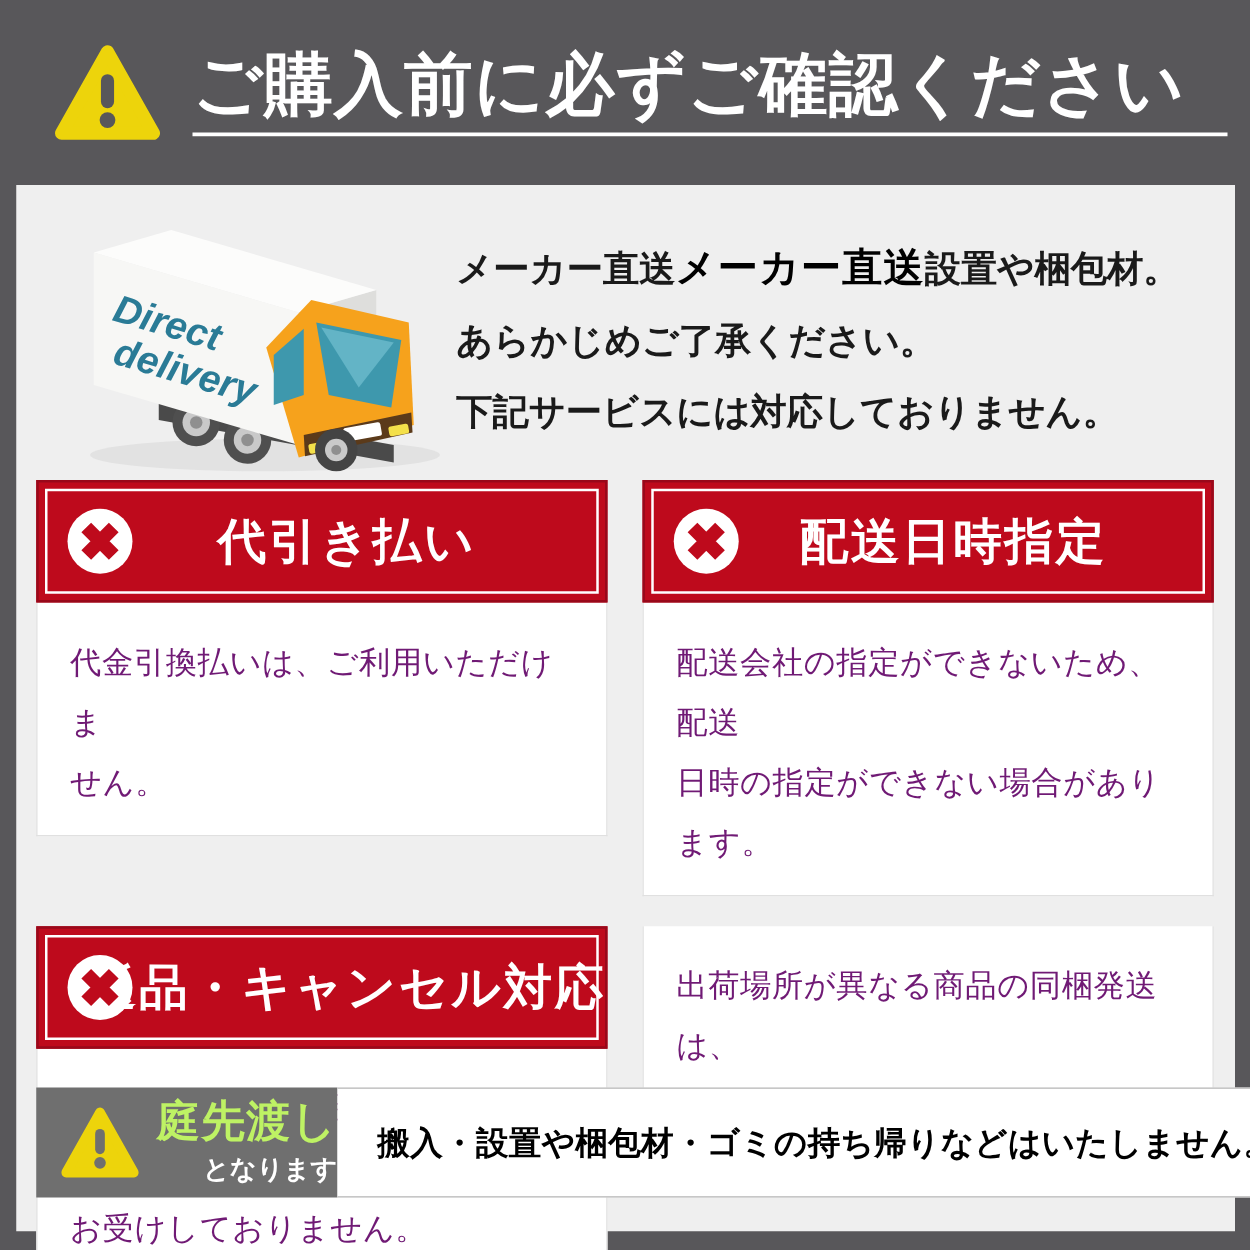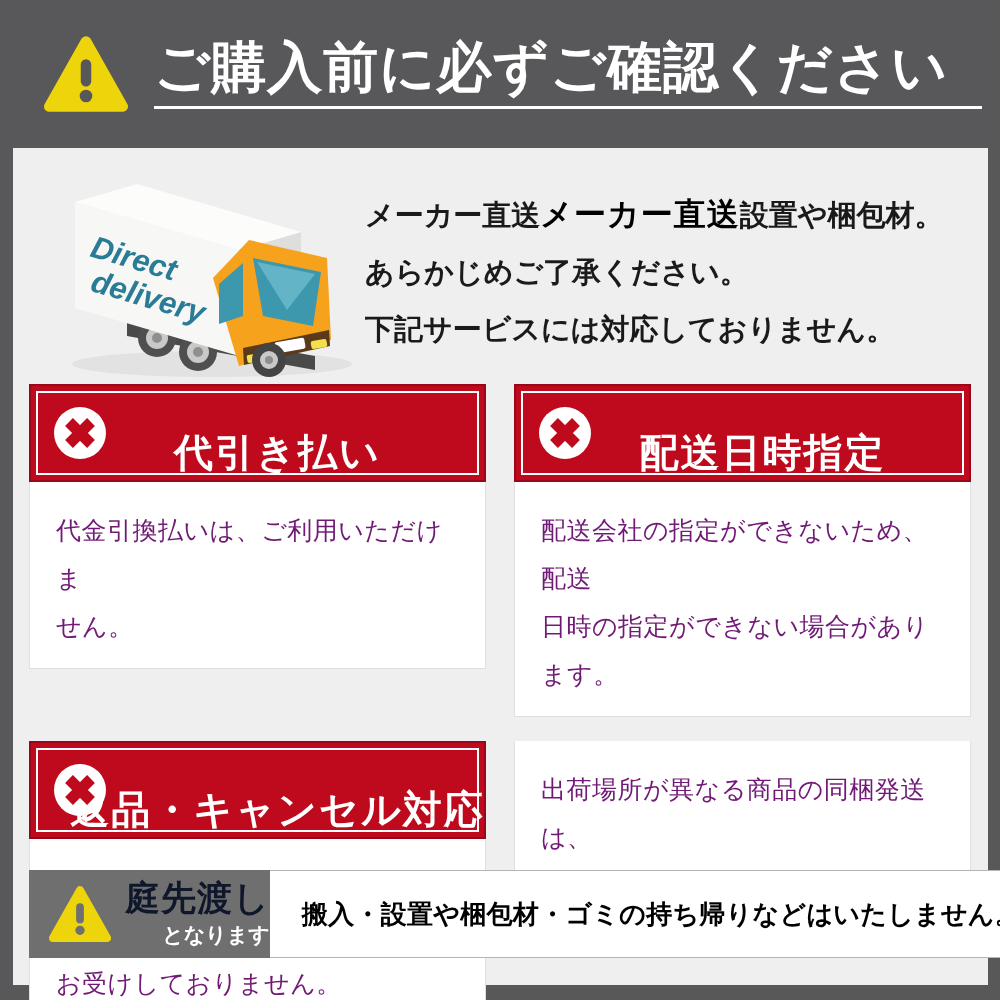--- a/index.html
+++ b/index.html
@@ -45,21 +45,21 @@
   
   .notices {
     position:absolute; left:16px; top:236px; width:942px;
     display:grid; grid-template-columns:457px 457px;
     column-gap:28px; row-gap:24px;
   }
   .notice-head {
     position:relative; height:98px;
     background:var(--alert-red, #be0a1c);
     border:2px solid #99081a;
-    display:flex; align-items:flex-end; justify-content:center;
+    display:flex; align-items:center; justify-content:center;
   }
   .notice-head::after {
     content:""; position:absolute; left:5px; right:5px; top:5px; bottom:5px;
     border:2px solid #ffffff; pointer-events:none;
   }
   .notice-head .xicon {
     position:absolute; left:22px; top:50%; transform:translateY(-50%);
   }
   .notice-title {
     color:#ffffff; font-size:39px; font-weight:bold; letter-spacing:2px;
@@ -76,21 +76,21 @@
   .footerbar {
     position:absolute; left:16px; top:722px; width:941px; height:88px;
     display:flex;
   }
   .footer-label {
     width:254px; background:var(--label-gray, #6f6f6f);
     display:flex; align-items:center; padding-left:20px;
   }
   .footer-label .texts { display:flex; flex-direction:column; margin-left:14px; }
   .footer-label-main {
-    color:#0f172a; font-size:35px; font-weight:bold; letter-spacing:1px; line-height:1.1;
+    color:#bef264; font-size:35px; font-weight:bold; letter-spacing:1px; line-height:1.1;
     white-space:nowrap;
   }
   .footer-label-sub {
     color:#ffffff; font-size:21px; font-weight:bold; align-self:flex-end; margin-top:3px;
     white-space:nowrap;
   }
   .footer-note {
     flex:1; background:#ffffff; border:1px solid #b5b5b5; border-left:none;
     display:flex; align-items:center; padding-left:32px;
     font-size:26px; font-weight:bold; color:#000; letter-spacing:0.3px; white-space:nowrap;

